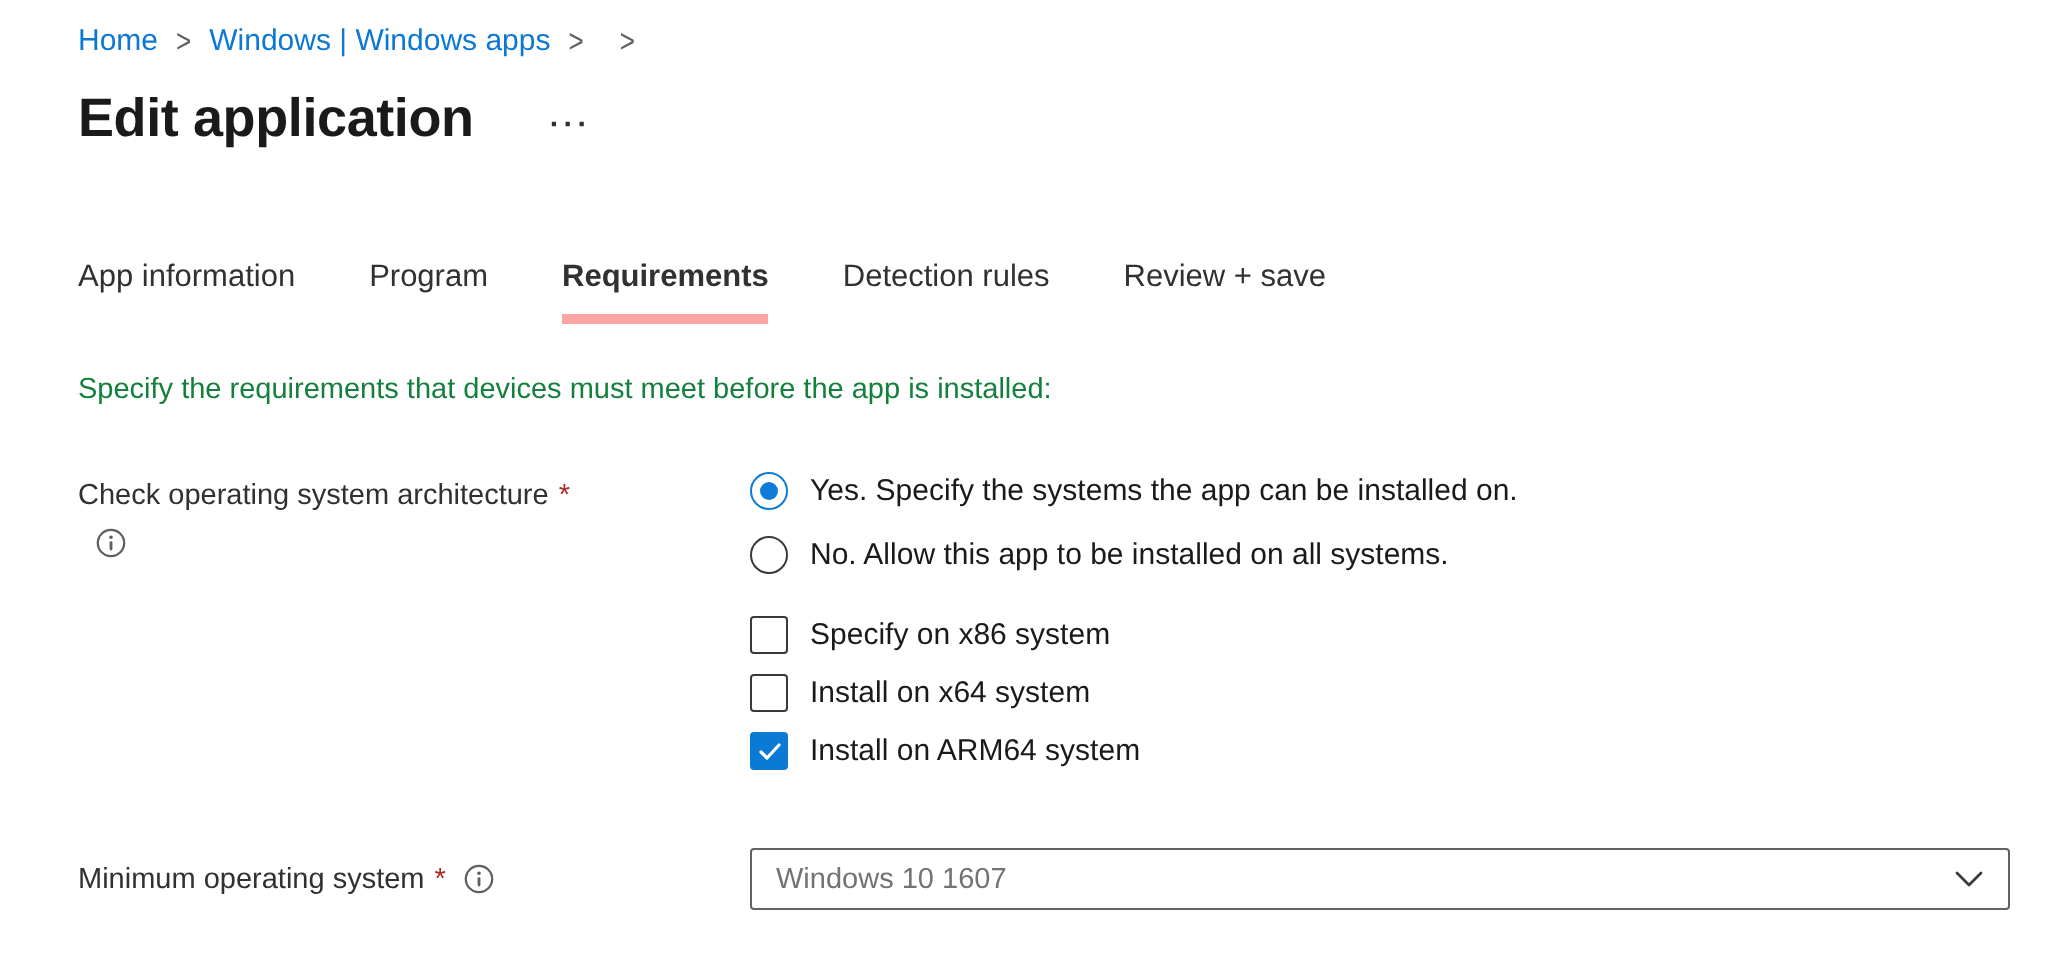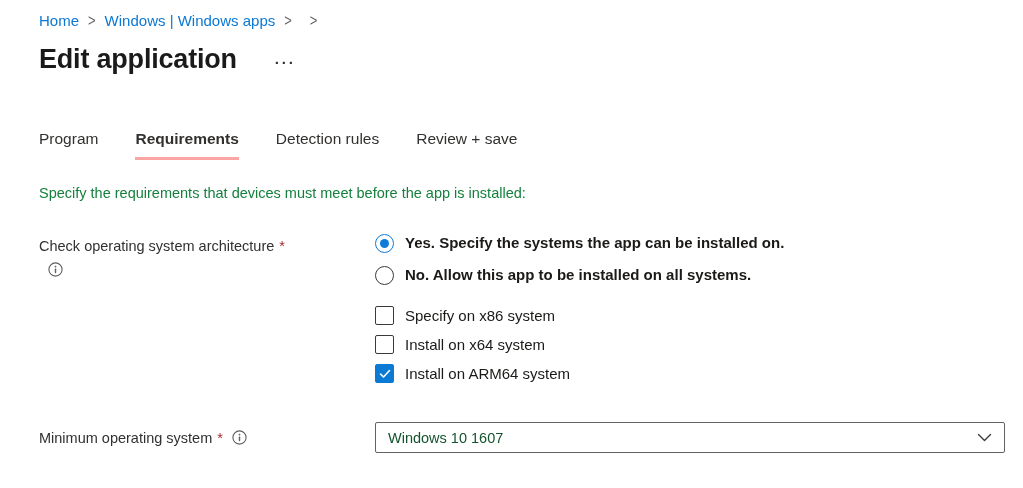--- a/index.html
+++ b/index.html
@@ -28,37 +28,37 @@
   }
   .subtitle { margin-top: 6px; font-size: 13.5px; color: #605e5c; }
 
   
   .tabs { display: flex; margin-top: 55px; }
   .tab {
     font-size: 15.5px; color: #323130; margin-right: 37px;
     padding-bottom: 9px; cursor: pointer; position: relative;
     border-bottom: 3px solid transparent;
   }
-  .tab.active { font-weight: 700; border-bottom: 3px solid #fca5a5; }
+  .tab.active { font-weight: 700; border-bottom: 5px solid #fca5a5; }
 
   
   .description { margin-top: 25px; font-size: 14.5px; color: #15803d; }
 
   
   .form-row { display: flex; align-items: flex-start; }
   .form-row.first { margin-top: 33px; }
   .label-col { width: 336px; flex: 0 0 336px; padding-top: 3px; }
   .field-label { font-size: 14.5px; color: #323130; }
   .required { color: #a82a2a; margin-left: 5px; font-size: 14.5px; }
   .info-icon { display: inline-flex; vertical-align: -2px; cursor: pointer; }
   .info-below { margin-top: 7px; margin-left: 9px; display: inline-flex; }
   .control-col { flex: 1; }
 
   
-  .radio-row { display: flex; margin-bottom: 13px; cursor: pointer; font-weight: bold; }
+  .radio-row { display: flex; align-items: center; margin-bottom: 13px; cursor: pointer; }
   .radio-outer {
     width: 19px; height: 19px; border-radius: 50%;
     border: 1.5px solid #3b3a39; background: #fff;
     display: flex; align-items: center; justify-content: center;
     flex: 0 0 19px;
   }
   .radio-outer.selected { border-color: #0f7bd8; }
   .radio-dot { width: 9px; height: 9px; border-radius: 50%; background: #0f7bd8; }
   .ctrl-label { font-size: 15px; color: #1b1a19; margin-left: 11px; }
 
@@ -76,21 +76,21 @@
   
   .form-row.min-os { margin-top: 29px; align-items: center; }
   .min-os .label-col { display: flex; align-items: center; padding-top: 0; }
   .min-os .required { margin-right: 9px; }
   .dropdown {
     width: 647px; height: 31px;
     border: 1px solid #636261; border-radius: 2px; background: #fff;
     display: flex; align-items: center; justify-content: space-between;
     padding: 0 12px; cursor: pointer;
   }
-  .dropdown-value { font-size: 14.5px; color: #14532d; }
+  .dropdown-value { font-size: 14.5px; color: #737373; }
   .chevron-icon { display: flex; align-items: center; }
 </style>
 </head>
 <body>
 
 <div class="page">
 
   <nav class="breadcrumb">
     <a>Home</a>
     <span class="sep">&gt;</span>
@@ -98,20 +98,21 @@
     <span class="sep">&gt;</span>
     <span class="sep">&gt;</span>
   </nav>
 
   <div class="title-row">
     <h1 class="page-title">Edit application</h1>
     <button class="ellipsis-btn">···</button>
   </div>
 
   <div class="tabs">
+    <div class="tab">App information</div>
     <div class="tab">Program</div>
     <div class="tab active">Requirements</div>
     <div class="tab">Detection rules</div>
     <div class="tab">Review + save</div>
   </div>
 
   <div class="description">Specify the requirements that devices must meet before the app is installed:</div>
 
   <div class="form-row first">
     <div class="label-col">

